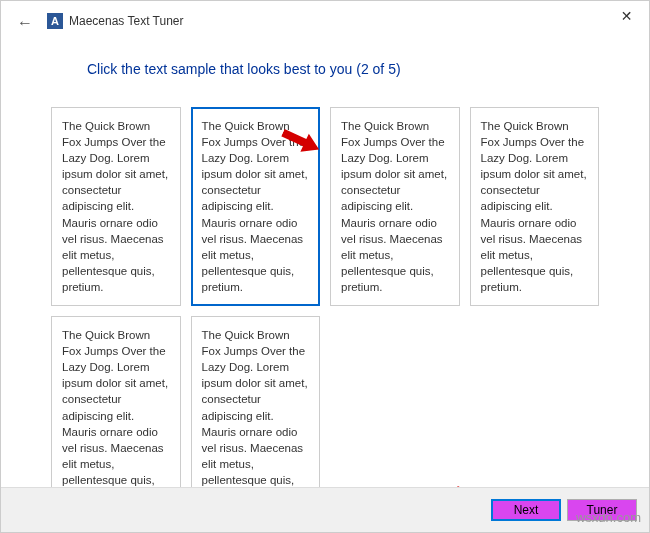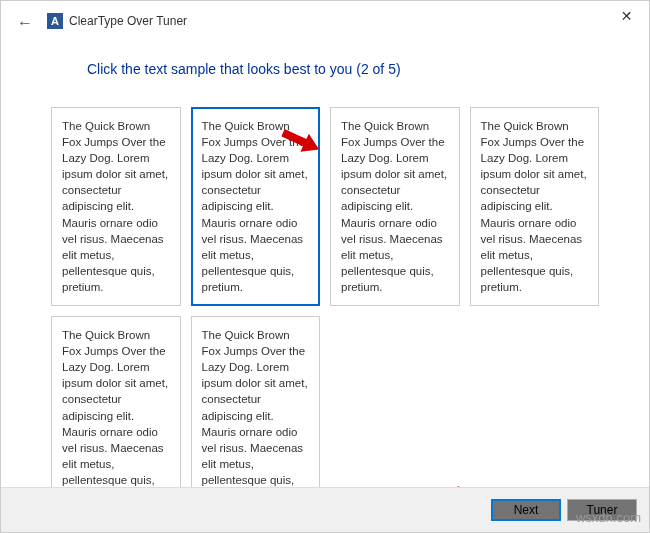--- a/index.html
+++ b/index.html
@@ -104,21 +104,21 @@
       display: flex;
       justify-content: flex-end;
       align-items: center;
       padding-right: 12px;
       gap: 6px;
     }
     .btn {
       min-width: 70px;
       height: 22px;
       font-size: 12px;
-      background: #737373;
+      background: #d946ef;
       border: 1px solid #adadad;
       cursor: pointer;
     }
     .btn.primary {
       border: 2px solid #0078d7;
     }
     .watermark {
       position: absolute;
       bottom: 7px;
       right: 8px;
@@ -126,21 +126,21 @@
       color: #999;
       z-index: 10;
     }
   </style>
 </head>
 <body>
 
 <div class="titlebar">
   <span class="back-btn">←</span>
   <span class="app-icon">A</span>
-  <span class="title">ClearType Over Tuner</span>
+  <span class="title">Maecenas Text Tuner</span>
   <span class="close-btn">✕</span>
 </div>
 
 <div class="content">
   <div class="heading">Click the text sample that looks best to you (2 of 5)</div>
 
   <div class="grid">
     <div class="sample">The Quick Brown Fox Jumps Over the Lazy Dog. Lorem ipsum dolor sit amet, consectetur adipiscing elit. Mauris ornare odio vel risus. Maecenas elit metus, pellentesque quis, pretium.</div>
     <div class="sample selected">The Quick Brown Fox Jumps Over the Lazy Dog. Lorem ipsum dolor sit amet, consectetur adipiscing elit. Mauris ornare odio vel risus. Maecenas elit metus, pellentesque quis, pretium.</div>
     <div class="sample">The Quick Brown Fox Jumps Over the Lazy Dog. Lorem ipsum dolor sit amet, consectetur adipiscing elit. Mauris ornare odio vel risus. Maecenas elit metus, pellentesque quis, pretium.</div>

